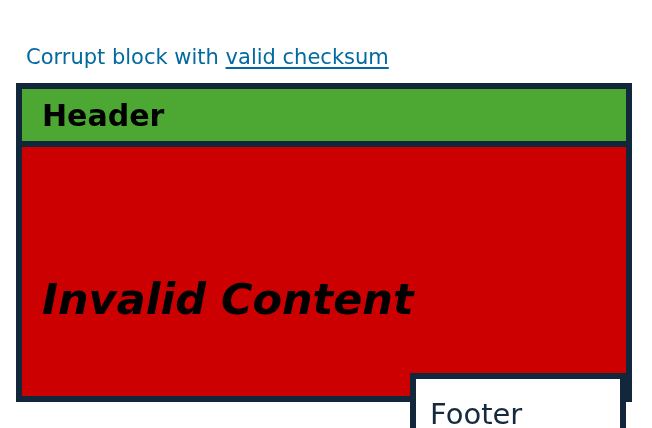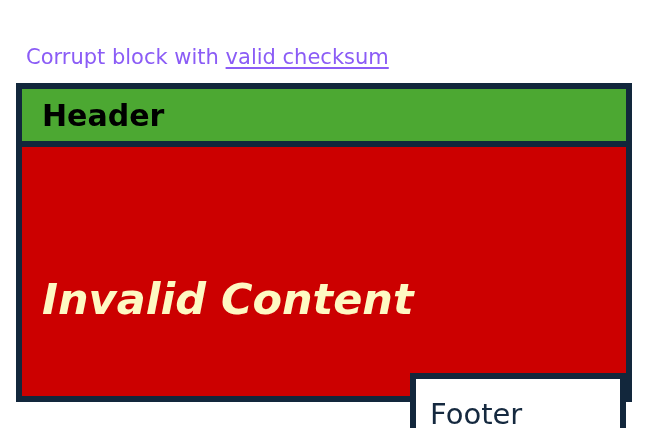--- a/index.html
+++ b/index.html
@@ -16,21 +16,21 @@
     -webkit-font-smoothing: antialiased;
   }
 
   
   #caption {
     position: absolute;
     left: 26px;
     top: 44px;
     font-size: 21px;
     line-height: 26px;
-    color: #8b5cf6;
+    color: #0369a1;
     white-space: nowrap;
     letter-spacing: 0px;
   }
   #caption .plain { text-decoration: none; }
   #caption .underlined { text-decoration: underline; text-underline-offset: 3px; }
 
   
   #block {
     position: absolute;
     left: 16px;
@@ -74,21 +74,21 @@
     bottom: 0;
     background: #CC0000;
   }
   #content-label {
     position: absolute;
     left: 20px;
     top: 127px;
     font-size: 43px;
     font-weight: bold;
     font-style: italic;
-    color: #fef9c3;
+    color: #000000;
     white-space: nowrap;
     letter-spacing: 0px;
   }
 
   
   #footer-box {
     position: absolute;
     left: 388px;
     top: 226px;
     width: 216px;

